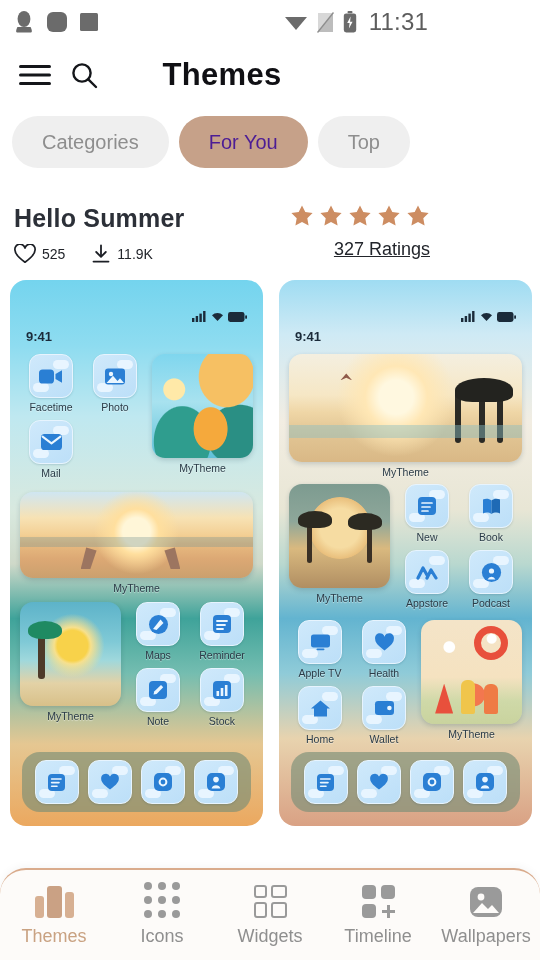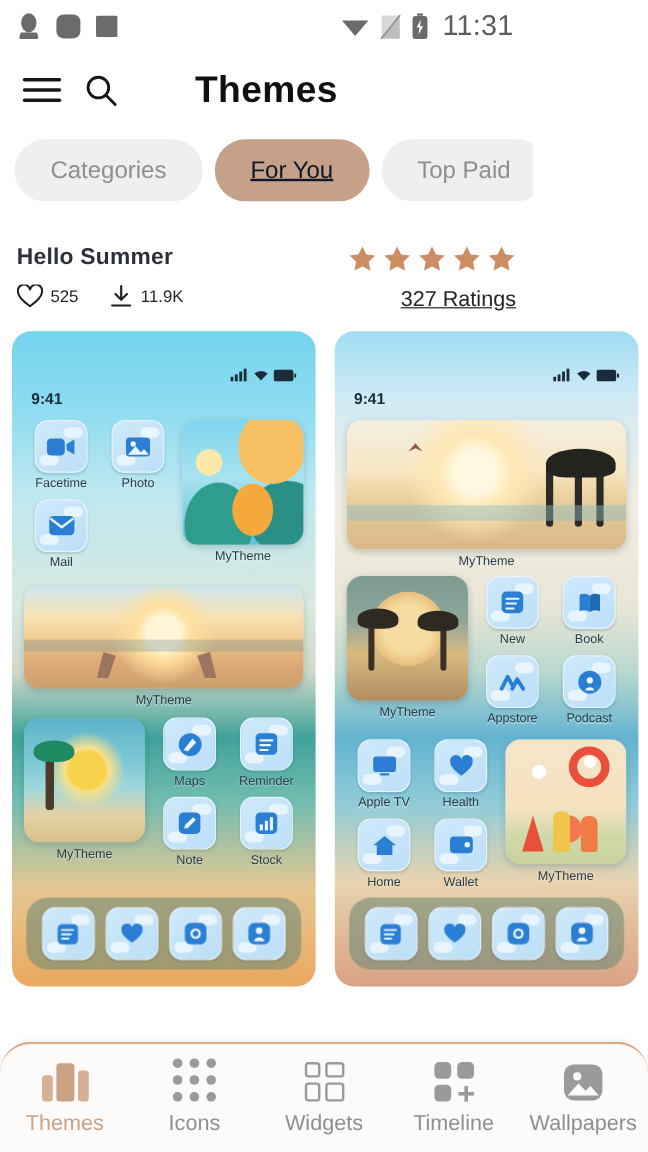--- a/index.html
+++ b/index.html
@@ -31,25 +31,25 @@
   .menu-btn, .search-btn { display: flex; align-items: center; justify-content: center; cursor: pointer; }
 
   
   .chips { display: flex; gap: 10px; padding: 10px 0 0 12px; overflow: hidden; }
   .chip {
     flex: 0 0 auto; height: 52px; padding: 0 30px; border-radius: 26px;
     background: #efefef; color: #8e8e8e; font-size: 20px;
     display: flex; align-items: center; justify-content: center;
     cursor: pointer; white-space: nowrap;
   }
-  .chip.active { background: #c6a189; color: #0f172a; text-decoration: underline; }
+  .chip.active { background: #c6a189; color: #4c1d95; }
 
   
   .meta { padding: 36px 14px 0 14px; display: flex; justify-content: space-between; align-items: flex-start; }
-  .meta-left .title { font-size: 19px; font-weight: 700; color: #2c3038; letter-spacing: .2px; }
+  .meta-left .title { font-size: 25px; font-weight: 700; color: #2c3038; letter-spacing: .2px; }
   .stats { display: flex; align-items: center; gap: 26px; margin-top: 11px; }
   .stat { display: flex; align-items: center; gap: 6px; font-size: 14px; color: #22252b; }
   .meta-right { text-align: right; }
   .stars { display: flex; gap: 5px; justify-content: flex-end; }
   .ratings { margin-top: 12px; font-size: 18px; color: #22252b; text-decoration: underline; cursor: pointer; }
 
   
   .previews { display: flex; gap: 16px; padding: 16px 10px 0 10px; }
   .card {
     position: relative; width: 253px; height: 546px; border-radius: 16px;
@@ -194,21 +194,20 @@
           <line x1="18.3" y1="18.3" x2="26" y2="26" stroke="#14161a" stroke-width="2.4" stroke-linecap="round"></line>
         </svg>
       </span>
     </div>
     <div class="hdr-title">Themes</div>
   </div>
 
   <div class="chips">
     <div class="chip">Categories</div>
     <div class="chip active">For You</div>
-    <div class="chip">Top Paid</div>
     <div class="chip">Top</div>
   </div>
 
   <div class="meta">
     <div class="meta-left">
       <div class="title">Hello Summer</div>
       <div class="stats">
         <div class="stat">
           <svg width="22" height="20" viewBox="0 0 22 20">
             <path d="M11 18.2 C3 12.4 1 9.2 1 6.3 A5 5 0 0 1 11 4.2 A5 5 0 0 1 21 6.3 C21 9.2 19 12.4 11 18.2 Z" fill="none" stroke="#1c1f25" stroke-width="1.7" stroke-linejoin="round"></path>

